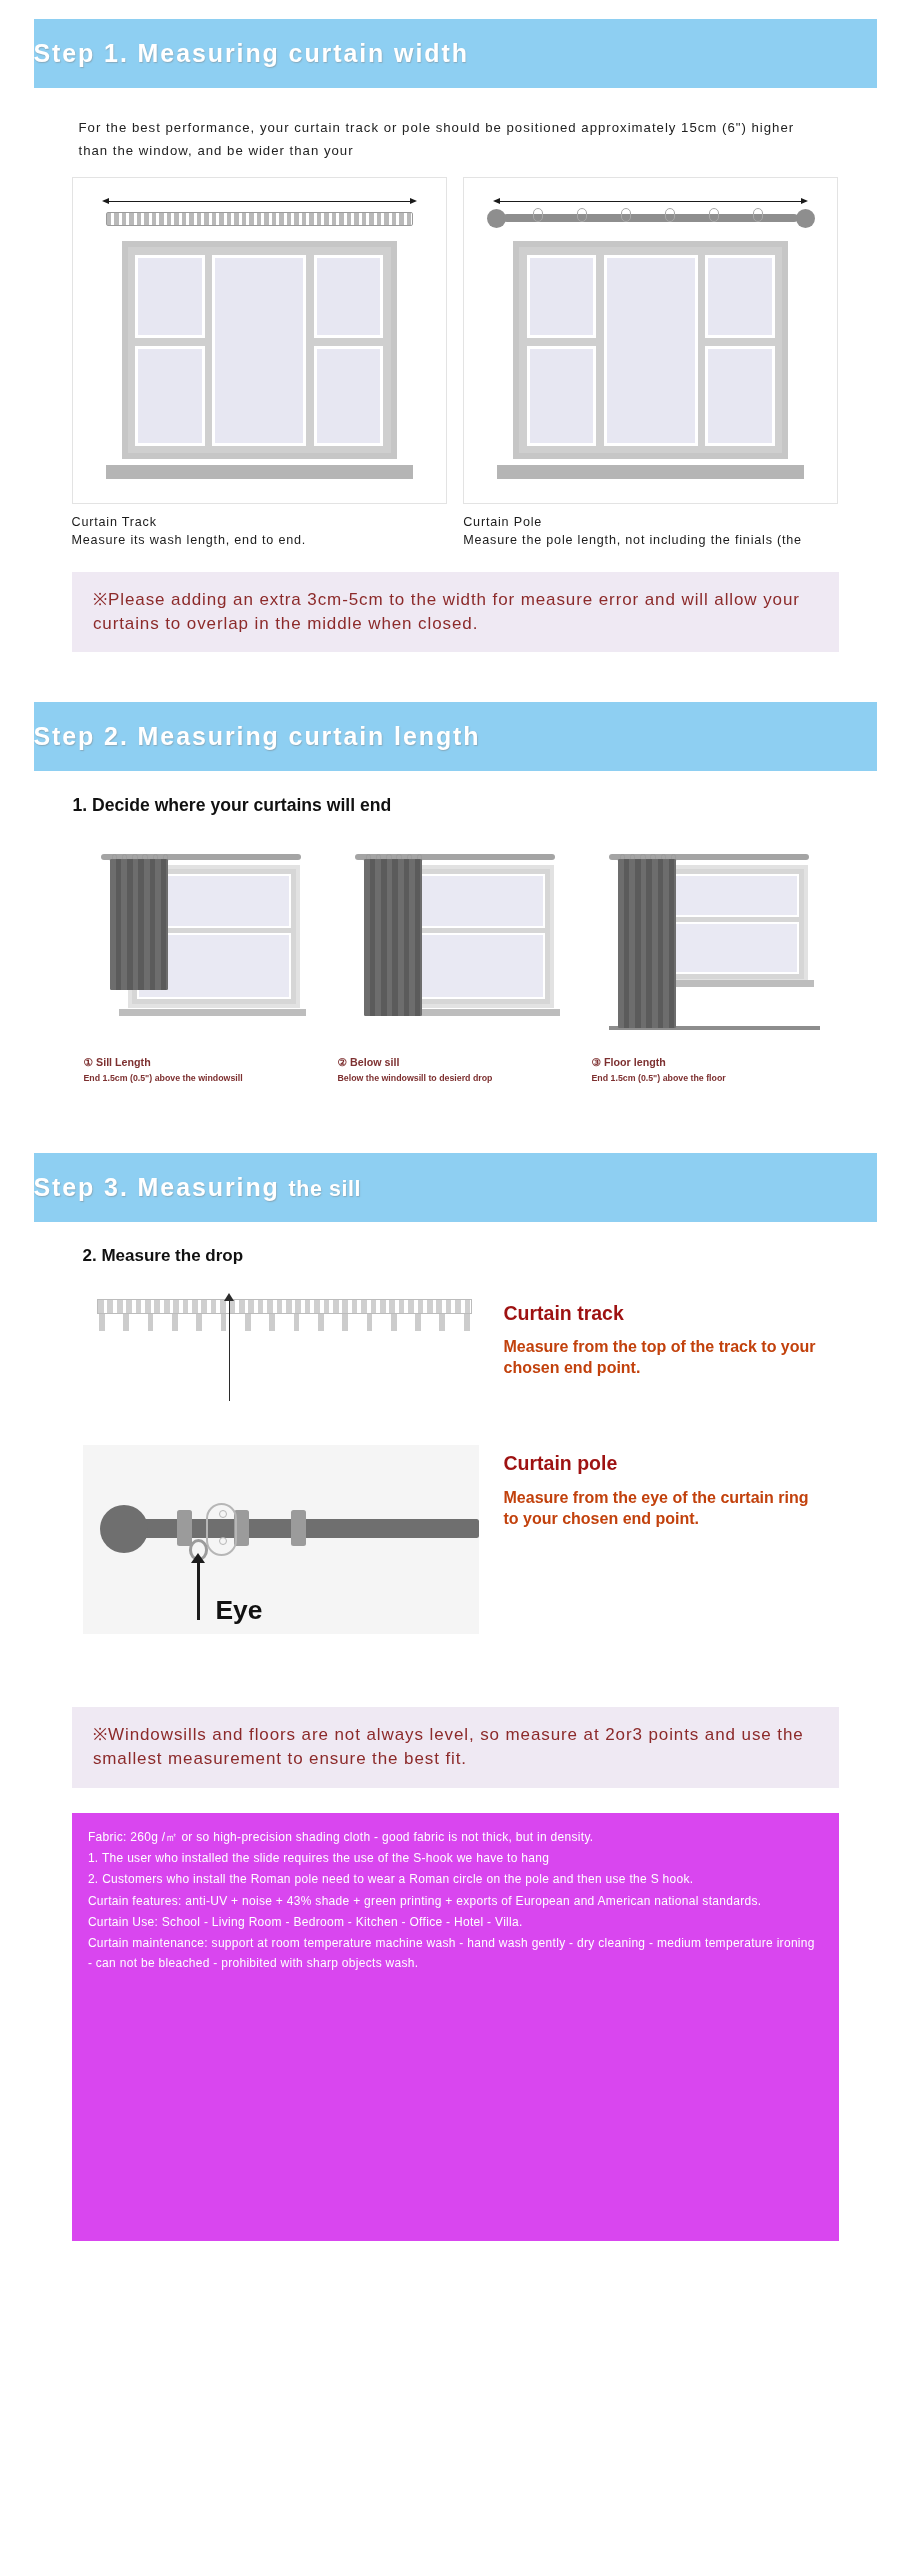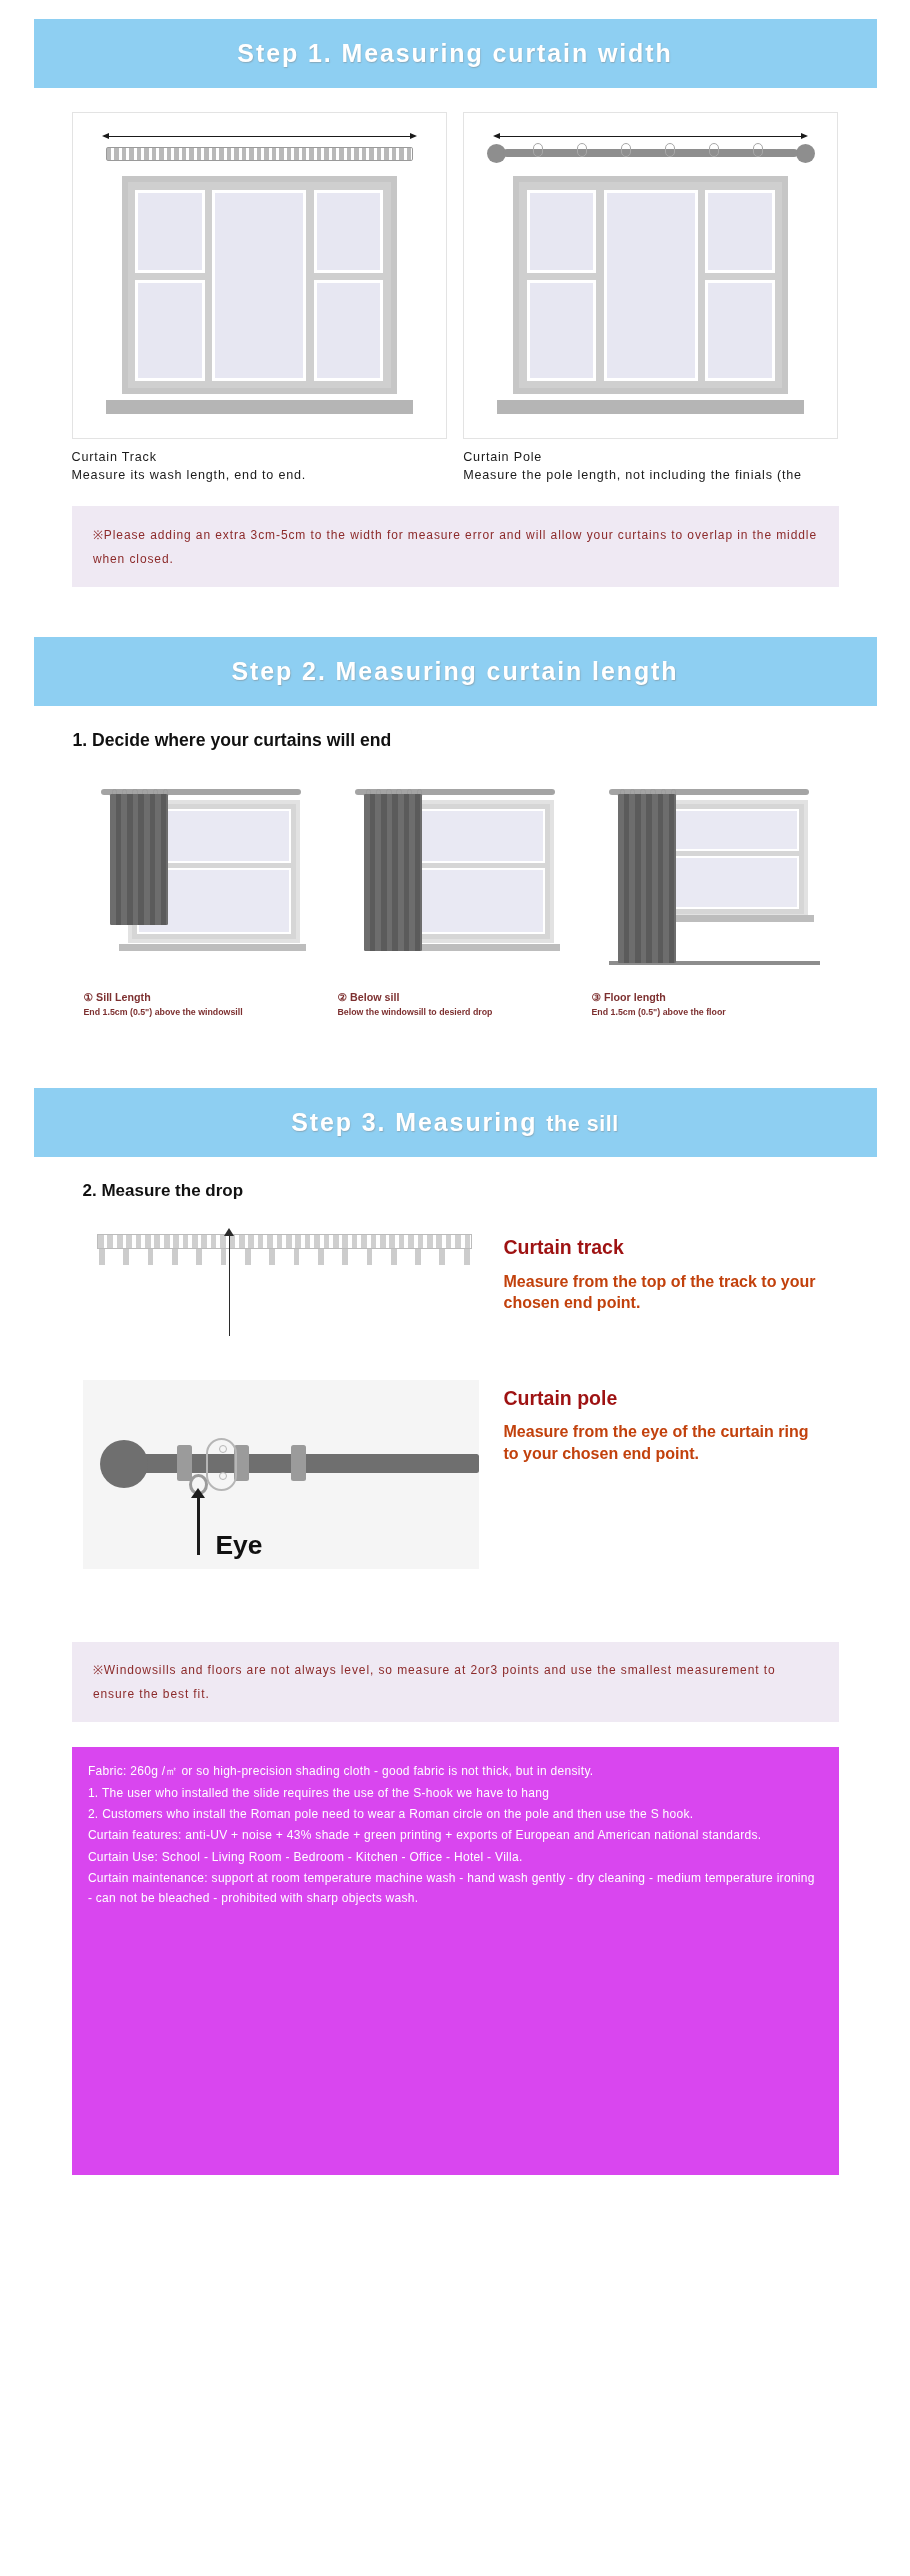--- a/index.html
+++ b/index.html
@@ -20,21 +20,21 @@
     margin: 0 auto;
     padding-top: 19px;
   }
 
   
   .banner {
     background: #8ecff2;
     height: 69px;
     display: flex;
     align-items: center;
-    justify-content: center;
+    justify-content: flex-start;
     margin-bottom: 24px;
   }
   .banner-text {
     color: #ffffff;
     font-size: 25px;
     letter-spacing: 1.9px;
     font-weight: bold;
     text-shadow: 0.6px 0.6px 1.3px rgba(120,120,120,.45);
   }
   .banner-text .sub {
@@ -134,21 +134,21 @@
     left: 33px; right: 33px; bottom: 24px; height: 14px;
     background: #b5b5b5;
   }
 
   
   .notice {
     margin: 22.6px 38px 0 38px;
     background: #efe9f3;
     padding: 16.4px 21.4px;
     color: #8c2a2a;
-    font-size: 12px;
+    font-size: 17px;
     line-height: 24px;
     letter-spacing: 0.9px;
   }
   .spacer-md { height: 50px; }
   .spacer-lg { height: 69px; }
 
   
   .h-sub {
     font-size: 17.6px;
     font-weight: bold;
@@ -321,20 +321,21 @@
 </head>
 <body>
 
 <div class="page">
   <div class="inner">
 
     <div class="banner">
       <div class="banner-text">Step 1. Measuring curtain width</div>
     </div>
 
+    <div class="intro">For the best performance, your curtain track or pole should be positioned approximately 15cm (6") higher than the window, and be wider than your</div>
 
     <div class="win-row">
 
       <div class="win-col">
         <div class="win-box">
           <div class="arrow-line"></div>
           <div class="track"></div>
           <div class="frame">
             <div class="glass-grid">
               <div class="pane"></div>

